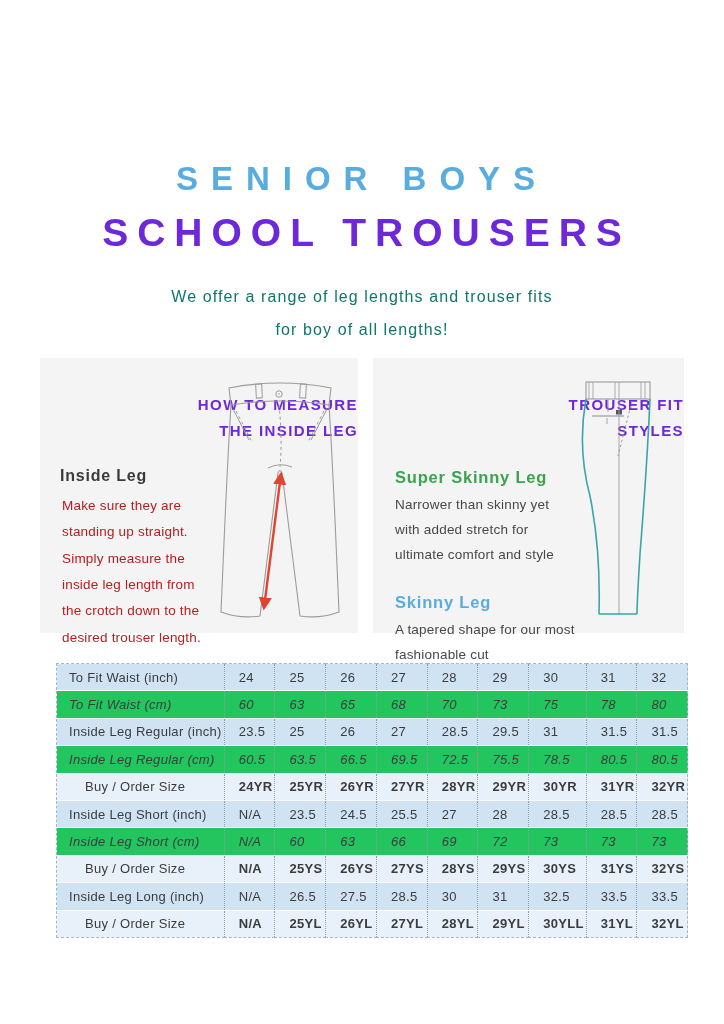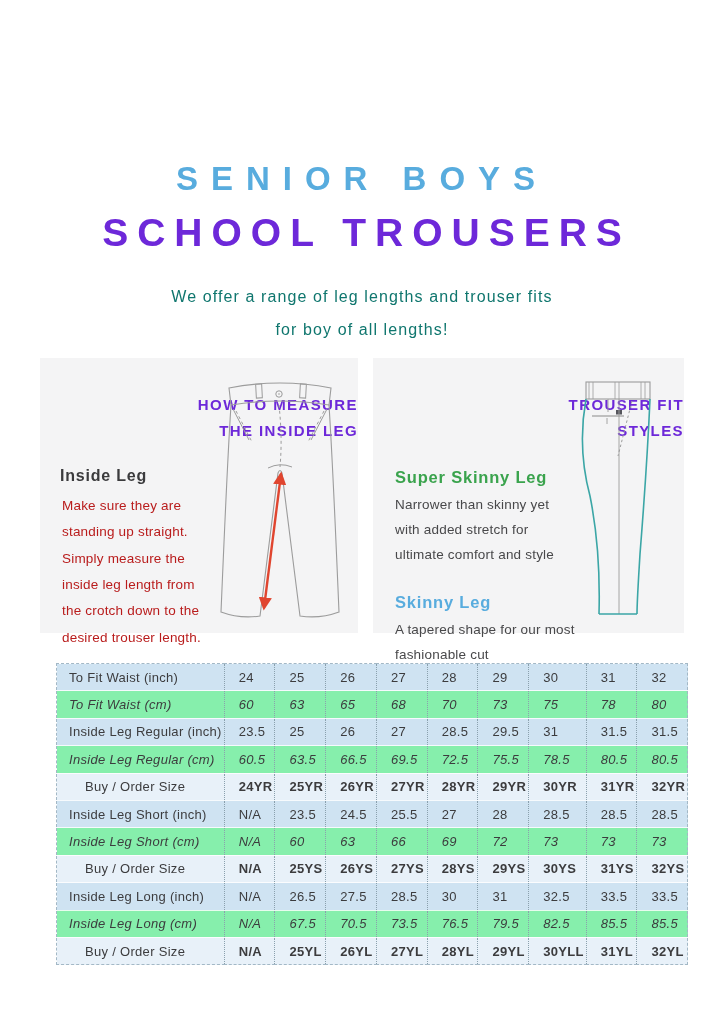--- a/index.html
+++ b/index.html
@@ -43,21 +43,21 @@
   }
   .size-table td {
     height:27.4px; padding:0 2px 0 14px; text-align:left; vertical-align:middle;
     border-right:1px dotted #8aa0ad; border-top:1px solid rgba(255,255,255,0.8);
     letter-spacing:0.3px; white-space:nowrap;
   }
   .size-table tr:first-child td { border-top:none; }
   .size-table td:last-child { border-right:none; }
   .size-table td.label-cell { width:165px; padding-left:12px; }
   .row-inch { background:#cfe3f2; }
-  .row-cm  { background:#86efac; }
+  .row-cm  { background:#22c55e; }
   .row-cm td { font-style:italic; }
   .row-buy { background:#e8f1f9; }
   .row-buy td { font-weight:bold; }
   .row-buy td.label-cell { font-weight:normal;padding-left:28px; }
 </style>
 </head>
 <body>
 
 <div class="page">
 
@@ -243,32 +243,20 @@
           <td>N/A</td>
           <td>26.5</td>
           <td>27.5</td>
           <td>28.5</td>
           <td>30</td>
           <td>31</td>
           <td>32.5</td>
           <td>33.5</td>
           <td>33.5</td>
         </tr>
-        <tr class="row-cm">
-          <td class="label-cell">Inside Leg Long (cm)</td>
-          <td>N/A</td>
-          <td>67.5</td>
-          <td>70.5</td>
-          <td>73.5</td>
-          <td>76.5</td>
-          <td>79.5</td>
-          <td>82.5</td>
-          <td>85.5</td>
-          <td>85.5</td>
-        </tr>
         <tr class="row-buy">
           <td class="label-cell">Buy / Order Size</td>
           <td>N/A</td>
           <td>25YL</td>
           <td>26YL</td>
           <td>27YL</td>
           <td>28YL</td>
           <td>29YL</td>
           <td>30YLL</td>
           <td>31YL</td>

